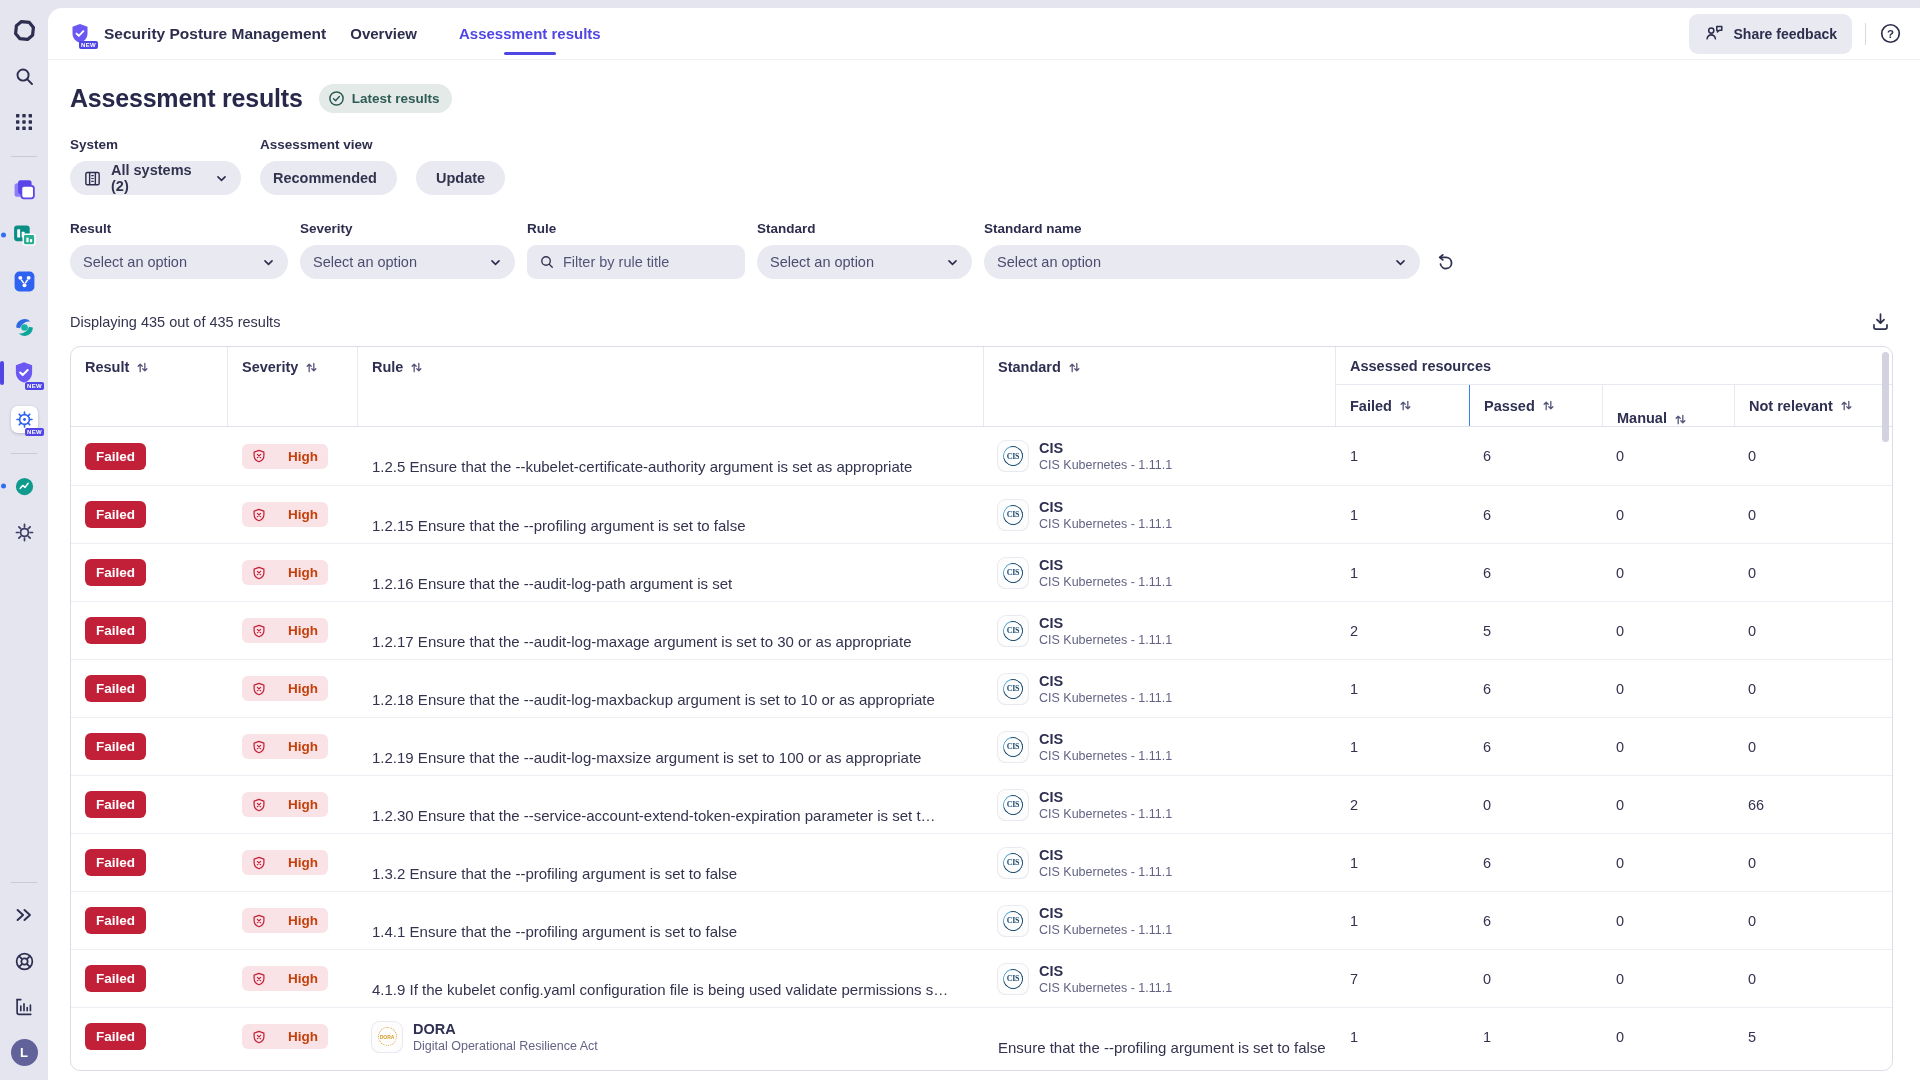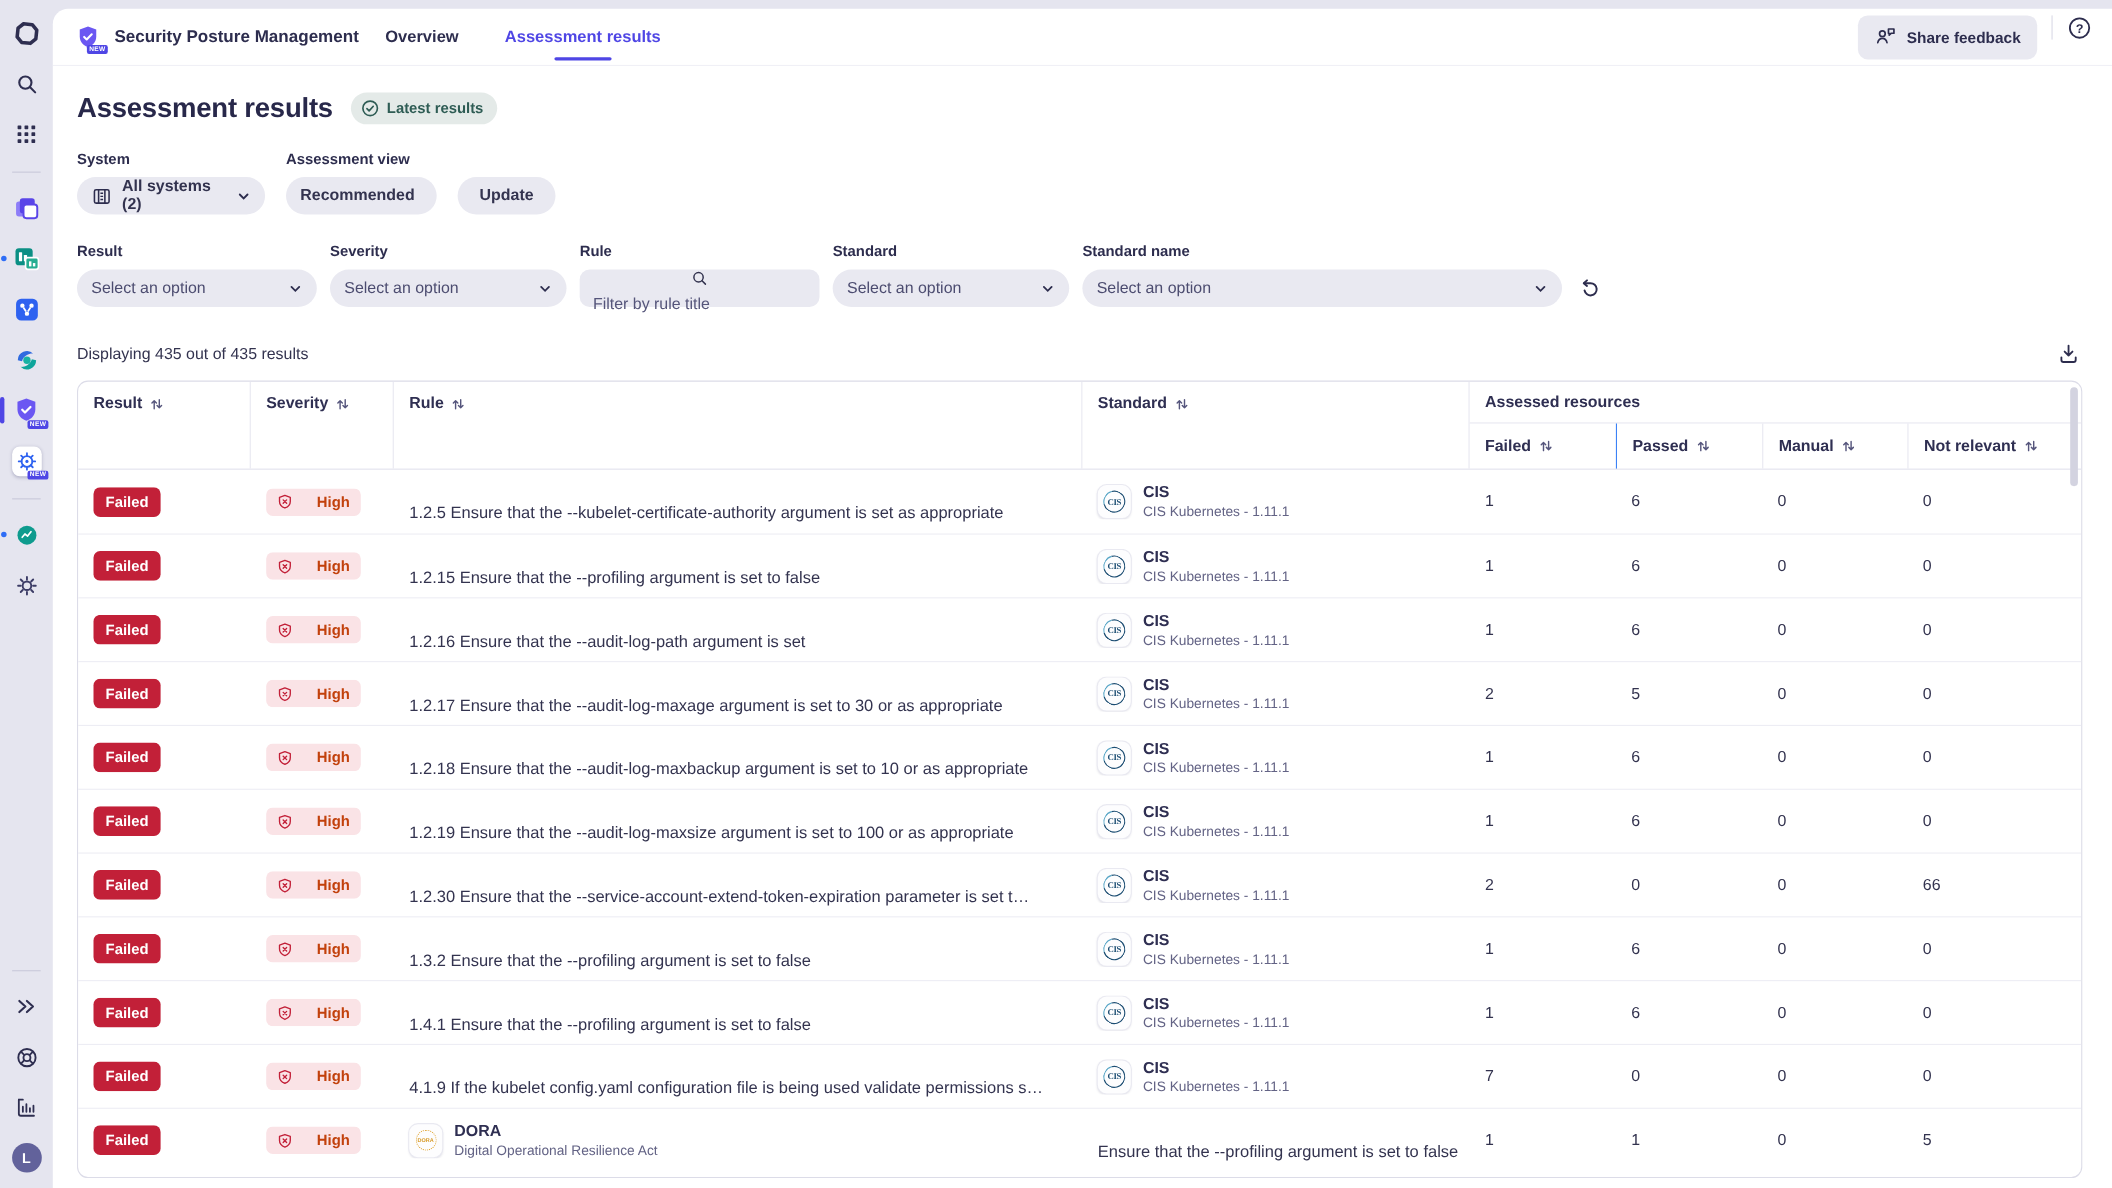--- a/index.html
+++ b/index.html
@@ -20,21 +20,21 @@
 
   
   .main { flex: 1; display: flex; flex-direction: column; background: #fff; margin-top: 8px; border-top-left-radius: 14px; overflow: hidden; }
   .topbar { height: 52px; flex: none; display: flex; align-items: center; padding: 0 18px 0 20px; border-bottom: 1px solid #f0f0f6; }
   .app-badge { position: relative; margin-right: 12px; display: flex; }
   .app-title { font-size: 15.5px; font-weight: 700; color: #2d2d4e; }
   .tabs { display: flex; margin-left: 24px; gap: 42px; height: 52px; align-items: center; }
   .tab { font-size: 15px; font-weight: 600; color: #2d2d4e; position: relative; height: 52px; display: flex; align-items: center; cursor: pointer; }
   .tab.active { color: #4f46e5; }
   .tab.active::after { content: ""; position: absolute; bottom: 5px; left: 50%; transform: translateX(-50%); width: 52px; height: 3px; border-radius: 2px; background: #4f46e5; }
-  .topbar-right { margin-left: auto; display: flex; gap: 13px; }
+  .topbar-right { margin-left: auto; display: flex; align-items: center; gap: 13px; }
   .feedback-btn { display: flex; align-items: center; gap: 9px; background: #e9e9f1; border: none; border-radius: 9px; padding: 8px 15px; font-family: inherit; font-size: 14px; font-weight: 700; color: #2d2d4e; cursor: pointer; }
   .topbar-divider { width: 1px; height: 22px; background: #d9d9e6; }
   .help-btn { display: flex; cursor: pointer; }
 
   
   .content { flex: 1; padding: 14px 27px 0 22px; overflow: hidden; }
   .page-head { display: flex; align-items: center; gap: 16px; margin-top: 10px; }
   .page-head h1 { font-size: 25px; font-weight: 700; color: #28284a; letter-spacing: -.2px; }
   .latest-badge { display: inline-flex; align-items: center; gap: 7px; background: #e4eae8; color: #2e5c54; font-size: 13.5px; font-weight: 600; padding: 6px 13px 6px 9px; border-radius: 15px; }
 
@@ -56,21 +56,21 @@
   
   .table { margin-top: 12px; border: 1px solid #dcdce8; border-radius: 10px; position: relative; overflow: hidden; background: #fff; }
   .grid-cols { display: grid; grid-template-columns: 157px 130px 626px 352px 133px 133px 132px 1fr; }
   .thead { grid-template-rows: 38px 41px; border-bottom: 1px solid #e2e2ed; }
   .th { display: flex; align-items: center; gap: 7px; padding: 0 14px; font-size: 14.5px; font-weight: 600; color: #2f2f52; }
   .th.span2 { grid-row: 1 / 3; align-items: flex-start; padding-top: 12px; border-right: 1px solid #e8e8f1; }
   .th.span2 .sort { margin-top: 2px; }
   .h-result { grid-column: 1; } .h-severity { grid-column: 2; } .h-rule { grid-column: 3; } .h-standard { grid-column: 4; }
   .h-group { grid-column: 5 / 9; grid-row: 1; border-bottom: 1px solid #e8e8f1; }
   .h-failed { grid-column: 5; grid-row: 2; } .h-passed { grid-column: 6; grid-row: 2; border-left: 1px solid #3b82f6; }
-  .h-manual { grid-column: 7; grid-row: 2; border-left: 1px solid #e8e8f1; } .h-notrel { grid-column: 8; grid-row: 2; border-left: 1px solid #e8e8f1; }
+  .h-manual { grid-column: 7; grid-row: 2; border-left: 1px solid #e8e8f1; align-items: flex-end; } .h-notrel { grid-column: 8; grid-row: 2; border-left: 1px solid #e8e8f1; }
   .tbody { padding-bottom: 5px; }
   .tr { height: 58px; align-items: center; }
   .tr + .tr { border-top: 1px solid #ededf4; }
   .td { padding: 0 14px; overflow: hidden; white-space: nowrap; }
   .badge-failed { display: inline-block; background: #c22038; color: #fff; font-size: 13.5px; font-weight: 600; padding: 6px 11px; border-radius: 6px; }
   .badge-high { display: inline-flex; align-items: center; gap: 22px; background: #fae3e6; color: #c2410c; font-size: 13.5px; font-weight: 600; padding: 5px 10px; border-radius: 6px; }
   .td-rule { font-size: 15px; color: #33334f; margin-top: 21px; }
   .td-standard { display: flex; align-items: center; gap: 11px; }
   .std-icon { width: 30px; height: 30px; border-radius: 8px; background: #fdfdfe; box-shadow: 0 0 0 1px #e9e9f1, 0 1px 2px rgba(50,50,90,.14); position: relative; flex: none; display: flex; align-items: center; justify-content: center; }
   .std-icon.cis::before { content: "CIS"; font-family: "Liberation Serif", serif; font-size: 8px; font-weight: 700; color: #1d4e73; letter-spacing: -.3px; }
@@ -295,21 +295,21 @@
           <label>Severity</label>
           <button class="control placeholder-style" style="width:215px;">
             <span class="grow">Select an option</span>
             <svg width="13" height="13" viewBox="0 0 14 14" fill="none" stroke="#2d2d4e" stroke-width="1.8" stroke-linecap="round">
                 <path d="M3.2 5.2 7 9l3.8-3.8"></path>
               </svg>
           </button>
         </div>
         <div class="field">
           <label>Rule</label>
-          <div class="search-control" style="width:218px;flex-direction:column;">
+          <div class="search-control" style="width:218px;">
             <span style="display:flex;">
               <svg width="16" height="16" viewBox="0 0 20 20" fill="none" stroke="#33334f" stroke-width="1.7" stroke-linecap="round">
                   <circle cx="8.8" cy="8.8" r="5.3"></circle>
                   <path d="M12.8 12.8l3.8 3.8"></path>
                 </svg>
             </span>
             <input type="text" placeholder="Filter by rule title" style="">
           </div>
         </div>
         <div class="field">

